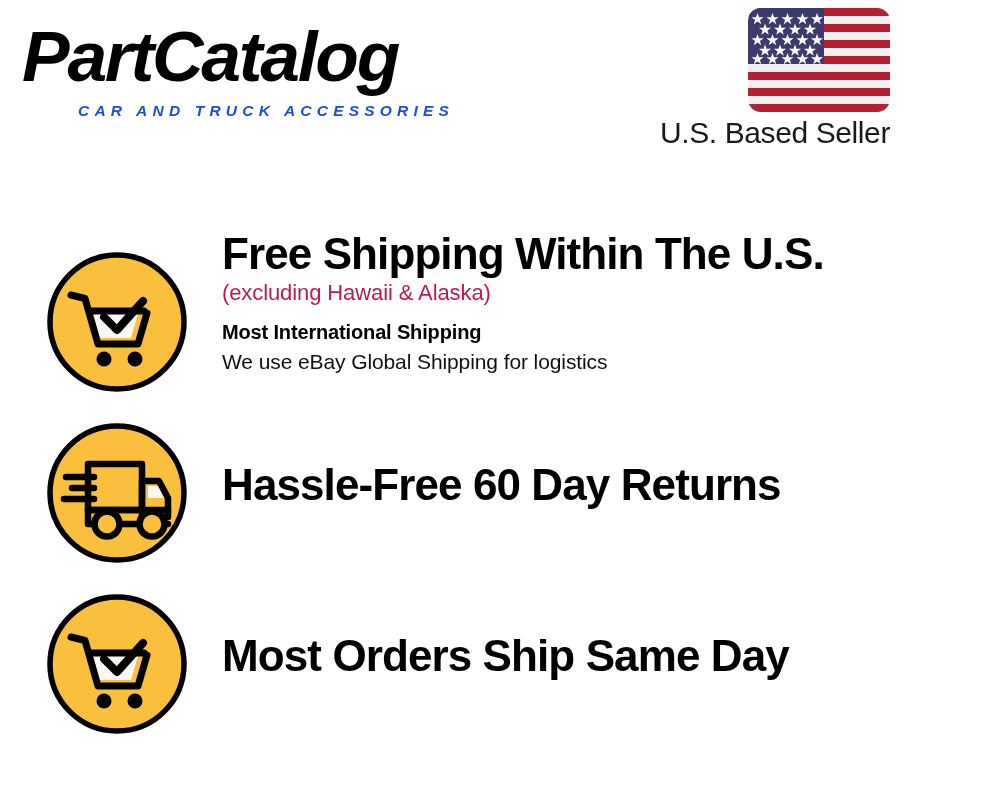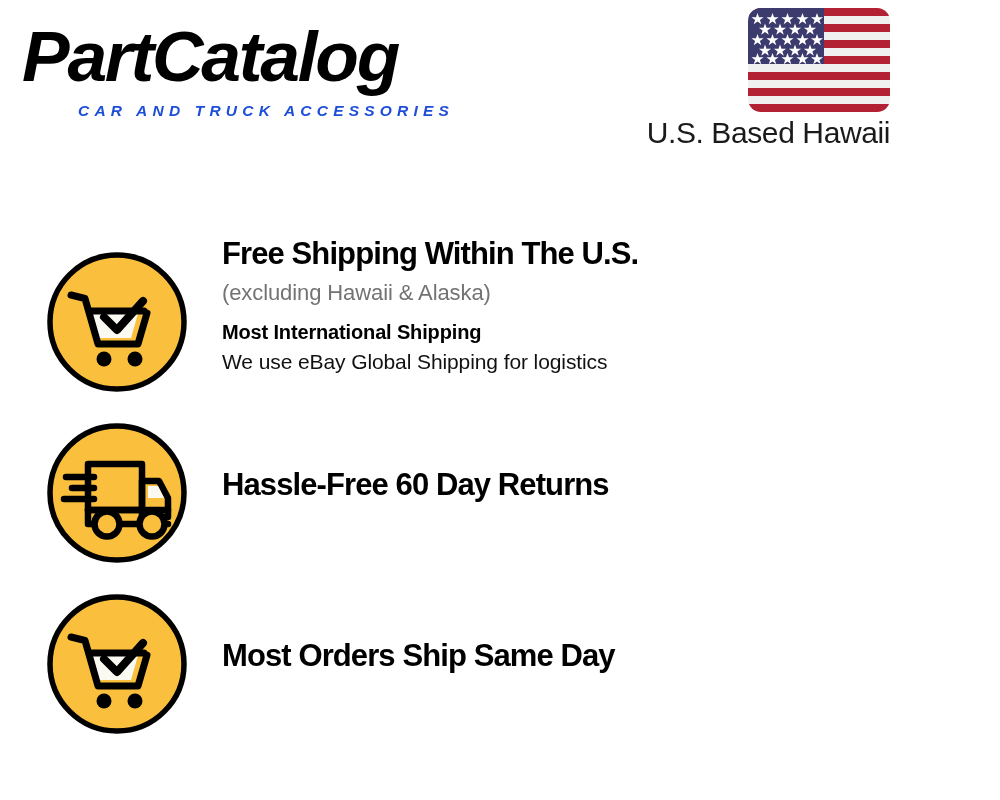--- a/index.html
+++ b/index.html
@@ -118,33 +118,33 @@
     left: 222px;
     width: 760px;
   }
   .feature-row.row-0 .feature-text { top: 0px; }
   .feature-row.row-1 .feature-text { top: 56px; }
   .feature-row.row-2 .feature-text { top: 56px; }
 
   .feature-title {
     font-family: "Liberation Sans", sans-serif;
     font-weight: bold;
-    font-size: 31px;
+    font-size: 44px;
     line-height: 48px;
     letter-spacing: -0.9px;
     color: #000000;
     white-space: nowrap;
   }
   .feature-sub {
     font-family: "Liberation Sans", sans-serif;
     font-weight: normal;
     font-size: 22px;
     line-height: 30px;
     letter-spacing: -0.1px;
-    color: #737373;
+    color: #be185d;
     white-space: nowrap;
   }
   .feature-extra-title {
     margin-top: 11px;
     font-family: "Liberation Sans", sans-serif;
     font-weight: bold;
     font-size: 20px;
     line-height: 26px;
     letter-spacing: -0.15px;
     color: #000000;
@@ -215,21 +215,21 @@
           <path d="M62.0 36.5 L63.5 40.8 L68.1 40.8 L64.4 43.5 L65.8 47.8 L62.0 45.1 L58.2 47.8 L59.6 43.5 L55.9 40.8 L60.5 40.8 Z"></path>
 
           <path d="M9.5 45.0 L11.0 49.3 L15.6 49.3 L11.9 52.0 L13.3 56.3 L9.5 53.6 L5.7 56.3 L7.1 52.0 L3.4 49.3 L8.0 49.3 Z"></path>
           <path d="M24.5 45.0 L26.0 49.3 L30.6 49.3 L26.9 52.0 L28.3 56.3 L24.5 53.6 L20.7 56.3 L22.1 52.0 L18.4 49.3 L23.0 49.3 Z"></path>
           <path d="M39.5 45.0 L41.0 49.3 L45.6 49.3 L41.9 52.0 L43.3 56.3 L39.5 53.6 L35.7 56.3 L37.1 52.0 L33.4 49.3 L38.0 49.3 Z"></path>
           <path d="M54.5 45.0 L56.0 49.3 L60.6 49.3 L56.9 52.0 L58.3 56.3 L54.5 53.6 L50.7 56.3 L52.1 52.0 L48.4 49.3 L53.0 49.3 Z"></path>
           <path d="M69.0 45.0 L70.5 49.3 L75.1 49.3 L71.4 52.0 L72.8 56.3 L69.0 53.6 L65.2 56.3 L66.6 52.0 L62.9 49.3 L67.5 49.3 Z"></path>
         </g>
       </g>
     </svg>
-    <span id="seller-label">U.S. Based Hawaii</span>
+    <span id="seller-label">U.S. Based Seller</span>
   </div>
 
 </div>
 
 <div id="features">
 
   <div class="feature-row row-0">
     <svg class="feature-icon" viewBox="0 0 146 146">
       <circle cx="73" cy="73" r="67" fill="#fabf3c" stroke="#000000" stroke-width="5.5"></circle>
       <path d="M45 61 L95 61 L87 89 L53 89 Z" fill="#fbfaf2"></path>

